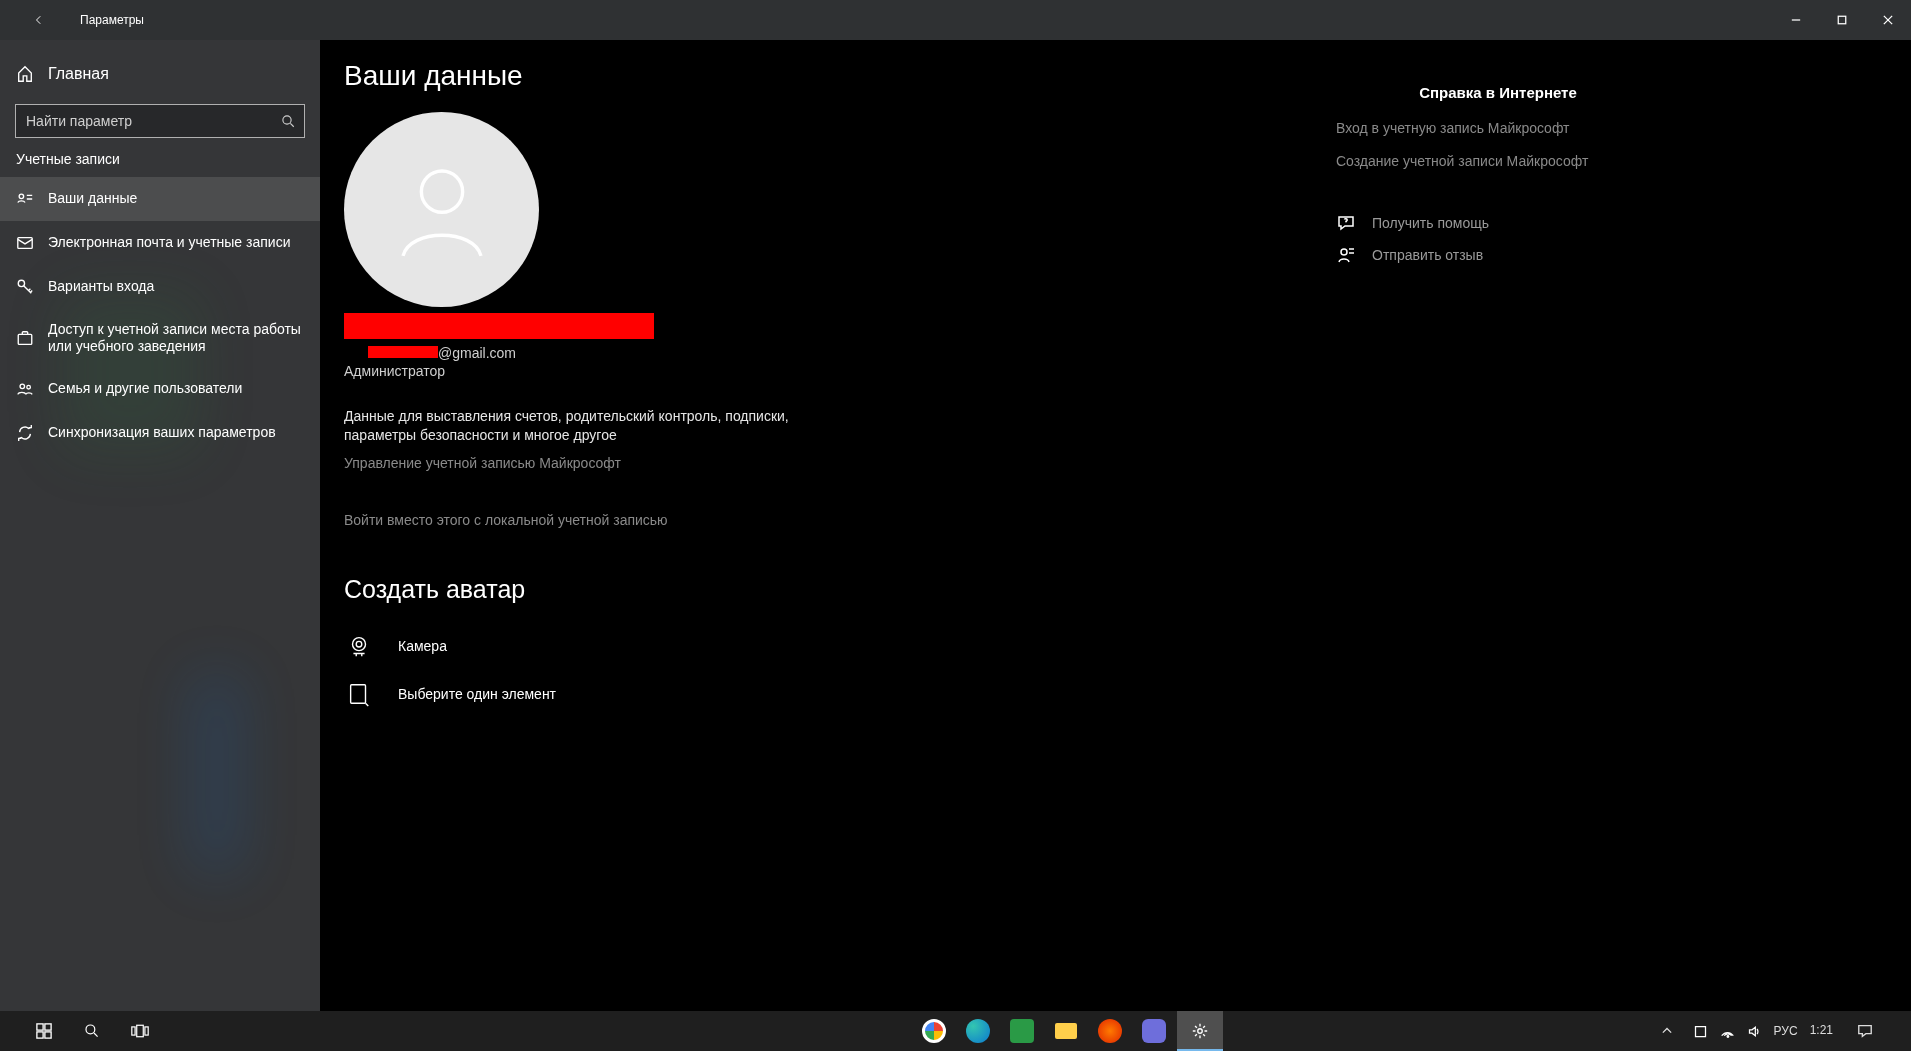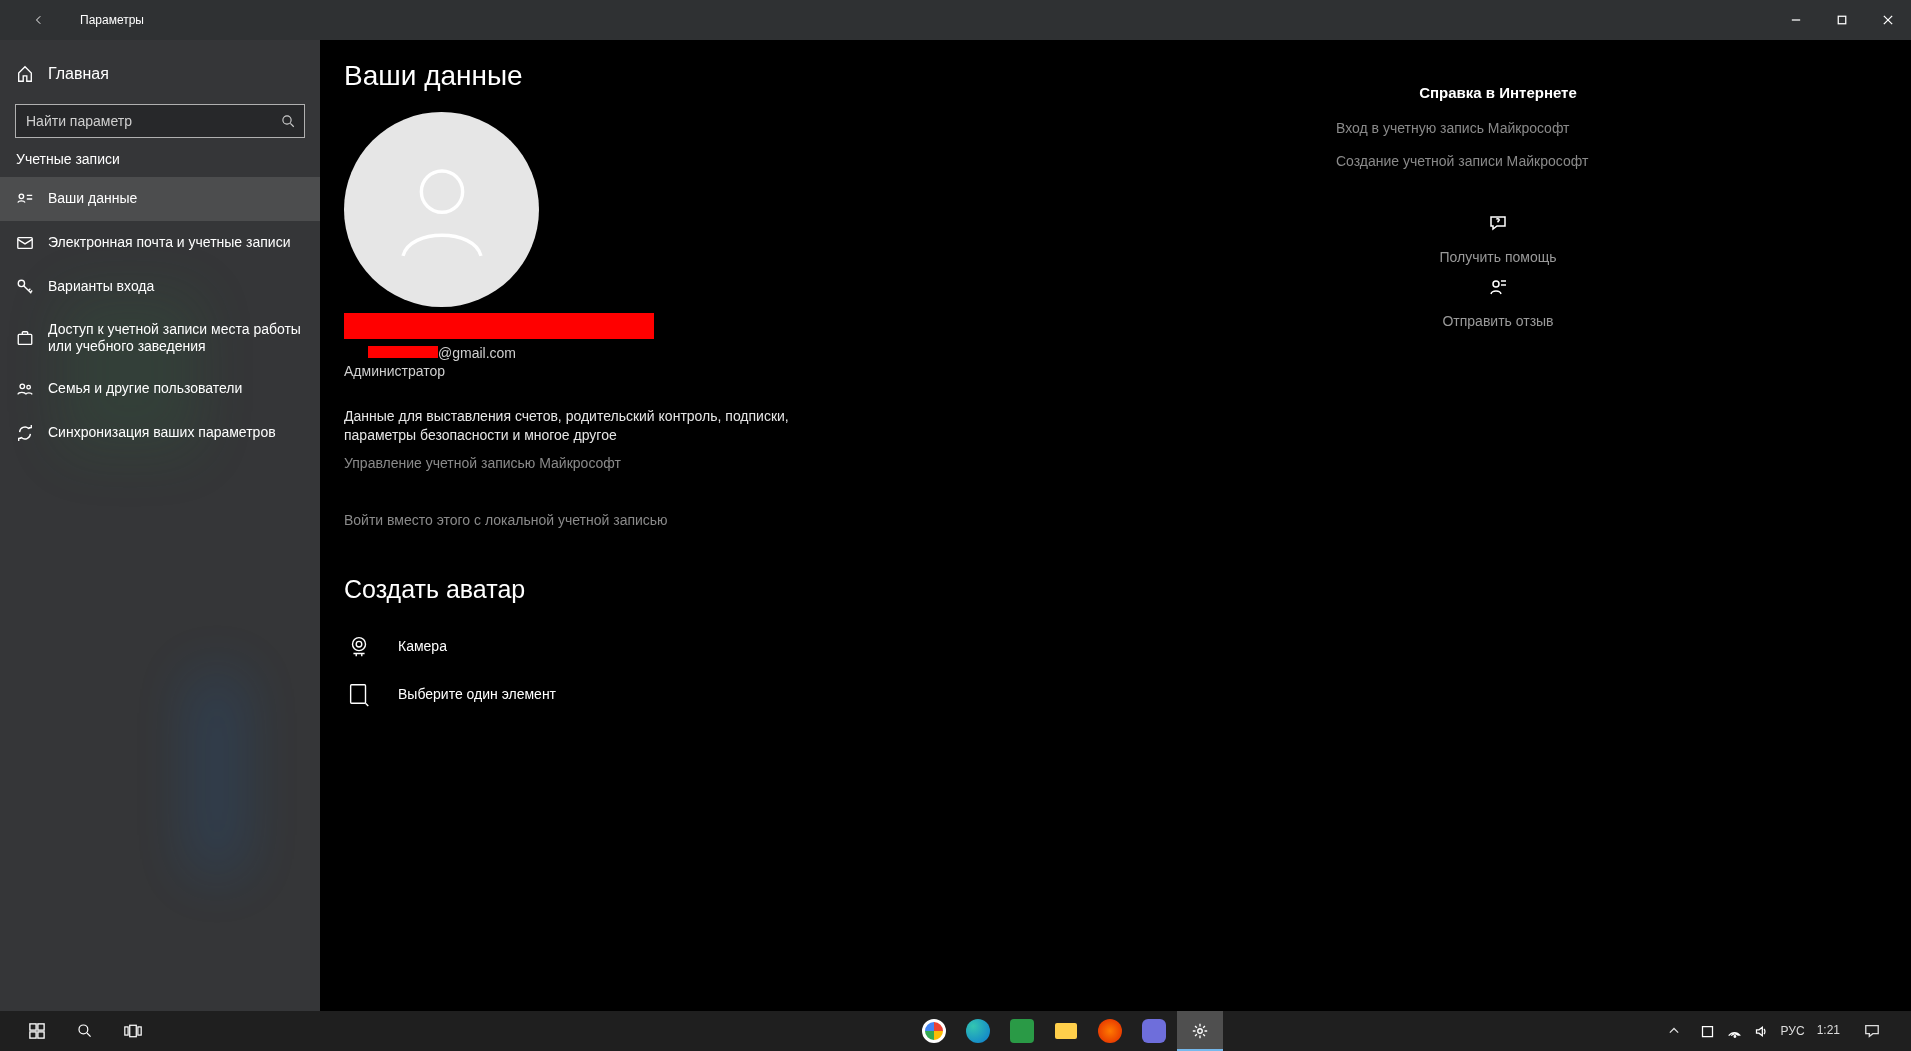--- a/index.html
+++ b/index.html
@@ -61,27 +61,27 @@
 .opt-row { display: flex; align-items: center; gap: 24px; height: 48px; cursor: pointer; }
 .opt-icon { width: 30px; height: 30px; display: flex; align-items: center; justify-content: center; color: #fff; }
 .opt-icon svg { width: 26px; height: 26px; }
 .opt-label { font-size: 14px; color: #fff; }
 
 
 .right { width: 380px; padding: 44px 40px 0 16px; }
 .right-h { font-size: 15px; font-weight: 600; margin-bottom: 18px; text-align: center; }
 .right-link { font-size: 14px; color: #8a8a8a; cursor: pointer; line-height: 1.35; margin-bottom: 14px; display: block; }
 .right-sep { height: 28px; }
-.right-item { display: flex; align-items: center; gap: 16px; margin-bottom: 12px; cursor: pointer; flex-direction: column; }
+.right-item { display: flex; align-items: center; gap: 16px; margin-bottom: 12px; cursor: pointer; }
 .right-item .ico { width: 20px; height: 20px; color: #fff; display: flex; align-items: center; justify-content: center; }
 .right-item .ico svg { width: 20px; height: 20px; }
 .right-item .lbl { font-size: 14px; color: #9a9a9a; }
 
 
-.taskbar { position: absolute; bottom: 0; left: 0; right: 0; height: 40px; background: #1f1f1f; display: flex; align-items: center; justify-content: space-between; padding: 0 13px; }
+.taskbar { position: absolute; bottom: 0; left: 0; right: 0; height: 40px; background: #1f1f1f; display: flex; align-items: center; justify-content: space-between; padding: 0 20px; }
 .task-left { display: flex; align-items: center; gap: 0; }
 .tb-btn { width: 48px; height: 40px; display: flex; align-items: center; justify-content: center; cursor: pointer; }
 .task-center { display: flex; align-items: center; gap: 2px; margin-left: 320px; }
 .task-pin { width: 42px; height: 40px; display: flex; align-items: center; justify-content: center; cursor: pointer; }
 .task-pin .c { width: 24px; height: 24px; border-radius: 50%; }
 .tb-settings { width: 46px; height: 40px; display: flex; align-items: center; justify-content: center; background: #4f4f4f; cursor: pointer; position: relative; }
 .task-right { display: flex; align-items: center; gap: 12px; color: #ddd; font-size: 12px; padding-right: 6px; }
 .tray-icons { display: flex; gap: 12px; align-items: center; }
 .tray-icons svg { width: 15px; height: 15px; color: #fff; }
 .lang { font-size: 12px; }

